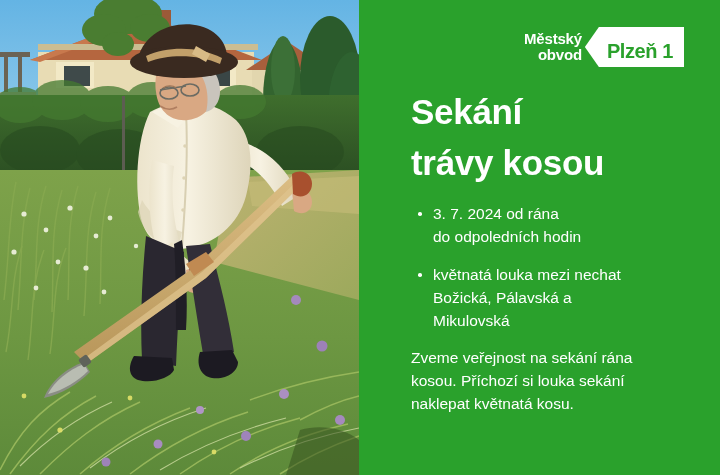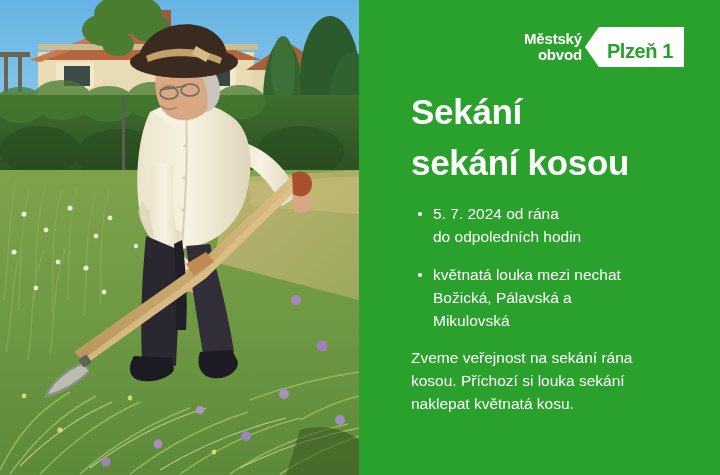--- a/index.html
+++ b/index.html
@@ -375,26 +375,26 @@
         <span>Městský</span><br>
         <span>obvod</span>
       </div>
       <div class="logo-flag">
         <span class="logo-flag-text">Plzeň 1</span>
       </div>
     </div>
 
     <div class="headline">
       <span class="hl-line">Sekání</span>
-      <span class="hl-line">sekání kosou</span>
+      <span class="hl-line">trávy kosou</span>
     </div>
 
     <ul class="bullets">
       <li>
-        <span class="b-line">5. 7. 2024 od rána</span>
+        <span class="b-line">3. 7. 2024 od rána</span>
         <span class="b-line">do odpoledních hodin</span>
       </li>
       <li>
         <span class="b-line">květnatá louka mezi nechat</span>
         <span class="b-line">Božická, Pálavská a</span>
         <span class="b-line">Mikulovská</span>
       </li>
     </ul>
 
     <div class="paragraph">

